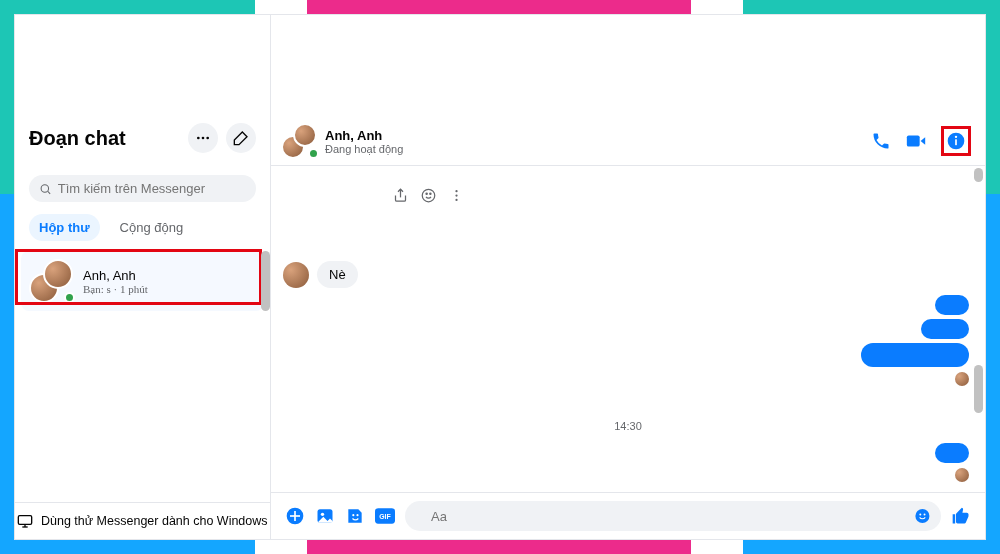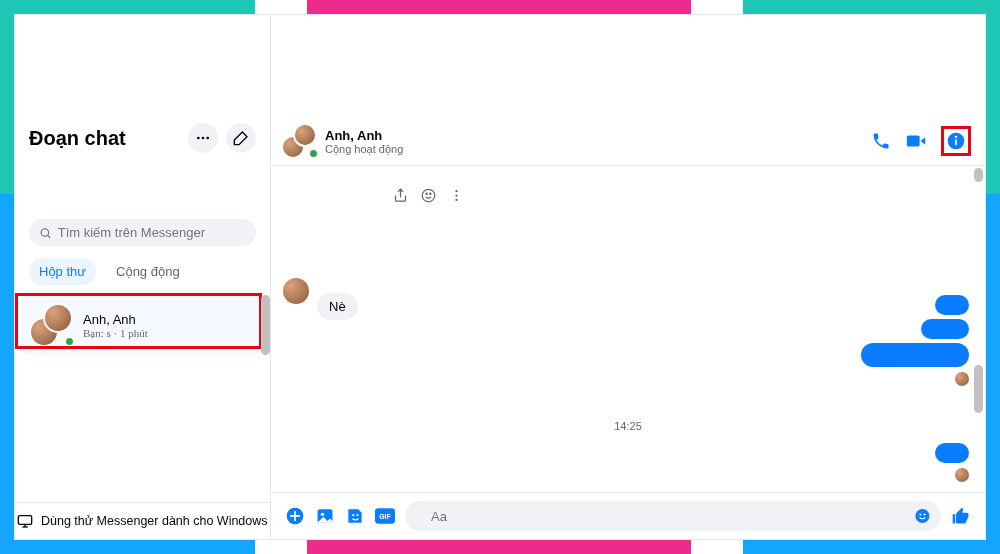--- a/index.html
+++ b/index.html
@@ -44,30 +44,30 @@
     display:flex; align-items:center; justify-content:space-between;
     padding: 0 14px 8px 14px;
   }
   .sidebar-header h1 { font-size: 20px; font-weight:700; color:#050505; }
   .hdr-icons { display:flex; gap:8px; }
   .circle-btn {
     width:30px; height:30px; border-radius:50%;
     background:#f0f2f5; display:flex; align-items:center; justify-content:center;
     cursor:pointer;
   }
-  .search-wrap { padding: 14px 14px 8px 14px; margin-top: 44px; }
+  .search-wrap { padding: 14px 14px 8px 14px; }
   .search {
     display:flex; align-items:center; gap:6px;
     background:#f0f2f5; border-radius:50px; padding:6px 10px;
     font-size:13px; color:#65676b;
   }
   .search input { border:none; background:transparent; outline:none; font-size:13px; width:100%; color:#050505; }
   .tabs { display:flex; gap:10px; padding: 4px 14px 8px 14px; font-size:13px; }
   .tab { padding:6px 10px; border-radius:16px; cursor:pointer; color:#65676b; }
-  .tab.active { background:#ebf5ff; color:#0a7cff; font-weight:400; }
+  .tab.active { background:#ebf5ff; color:#0a7cff; font-weight:700; }
   .chatlist { flex:1; position:relative; padding:2px 6px; }
   .chat-item {
     display:flex; align-items:center; gap:10px;
     padding:8px; border-radius:8px; background:#f5f9ff;
     cursor:pointer;
   }
   .highlight-box {
     position:absolute; border:3px solid #e30613; pointer-events:none;
   }
   .avatar-duo {
@@ -110,21 +110,21 @@
     position:absolute; top:20px; left:120px; display:flex; gap:10px; color:#65676b;
   }
   .msg-toolbar .tb { width:18px; height:18px; display:flex; align-items:center; justify-content:center; cursor:pointer; }
   .msg-row-left { position:absolute; left:12px; display:flex; align-items:center; gap:8px; }
   .small-avatar {
     width:26px; height:26px; border-radius:50%;
     background: radial-gradient(circle at 30% 30%, #d9a27c, #8a5a3a);
   }
   .bubble-left {
     background:#f0f2f5; color:#050505;
-    padding:6px 12px; border-radius:16px; font-size:13px;margin-top:32px;
+    padding:6px 12px; border-radius:16px; font-size:13px;
   }
   .bubble-right {
     position:absolute; right:16px;
     background:#0a7cff; border-radius:16px;
   }
   .seen-avatar {
     position:absolute; right:16px; width:14px; height:14px; border-radius:50%;
     background: radial-gradient(circle at 30% 30%, #d9a27c, #8a5a3a);
   }
   .timestamp { position:absolute; left:0; right:0; text-align:center; font-size:11px; color:#65676b; }
@@ -225,21 +225,21 @@
     <div class="main-spacer"></div>
     <div class="conv-header">
       <div class="conv-left">
         <div class="avatar-duo">
           <div class="a2"></div>
             <div class="a1"></div>
           <div class="status-dot"></div>
         </div>
         <div>
           <div class="conv-title">Anh, Anh</div>
-          <div class="conv-sub">Cộng hoạt động</div>
+          <div class="conv-sub">Đang hoạt động</div>
         </div>
       </div>
       <div class="header-actions">
         <svg width="20" height="20" viewBox="0 0 24 24" fill="#0a7cff">
             <path d="M6.6 10.8a15 15 0 006.6 6.6l2.2-2.2a1 1 0 011-.25 11.4 11.4 0 003.6.6 1 1 0 011 1V20a1 1 0 01-1 1A17 17 0 013 4a1 1 0 011-1h3.4a1 1 0 011 1 11.4 11.4 0 00.6 3.6 1 1 0 01-.25 1z"></path>
           </svg>
         <svg width="22" height="22" viewBox="0 0 24 24" fill="#0a7cff">
             <rect x="2" y="6" width="14" height="12" rx="2"></rect>
             <path d="M22 8l-5 4 5 4z"></path>
           </svg>
@@ -283,21 +283,21 @@
       <div class="msg-row-left" style="top:95px;">
         <div class="small-avatar"></div>
         <div class="bubble-left">Nè</div>
       </div>
 
       <div class="bubble-right" style="top:129px; width:34px; height:20px;"></div>
       <div class="bubble-right" style="top:153px; width:48px; height:20px;"></div>
       <div class="bubble-right" style="top:177px; width:108px; height:24px;"></div>
       <div class="seen-avatar" style="top:206px;"></div>
 
-      <div class="timestamp" style="top:254px;">14:25</div>
+      <div class="timestamp" style="top:254px;">14:30</div>
 
       <div class="bubble-right" style="top:277px; width:34px; height:20px;"></div>
       <div class="seen-avatar" style="top:302px;"></div>
       <div class="body-scroll" style="top:199px; height:48px;"></div>
     </div>
 
     <div class="composer">
       <div class="comp-icon">
         <svg width="20" height="20" viewBox="0 0 24 24" fill="#0a7cff">
             <circle cx="12" cy="12" r="10"></circle>

